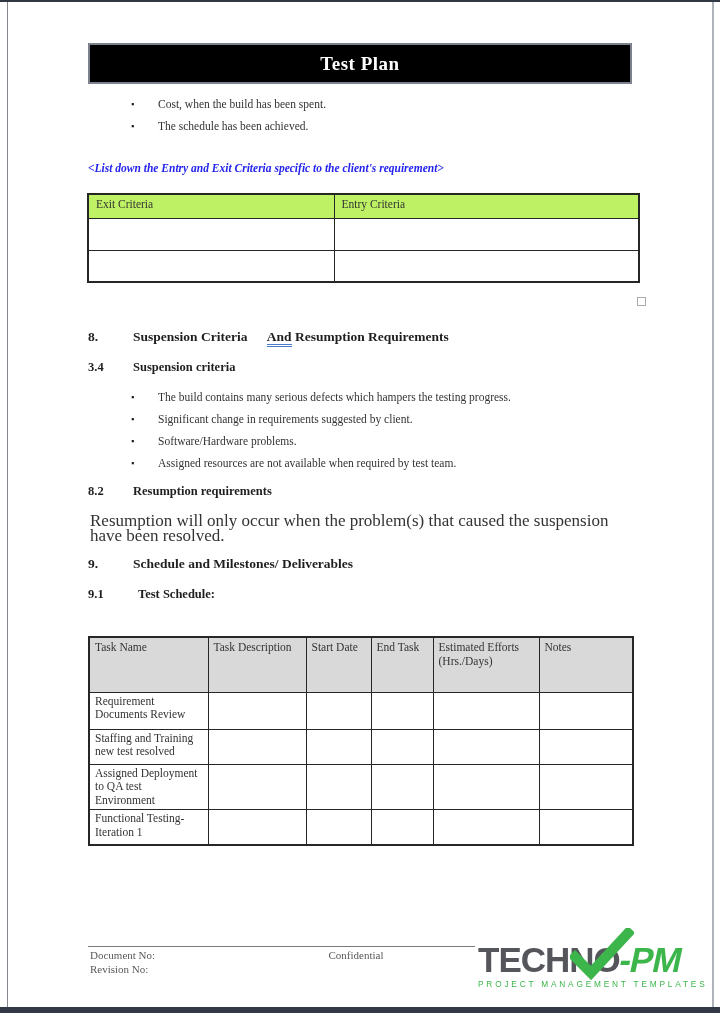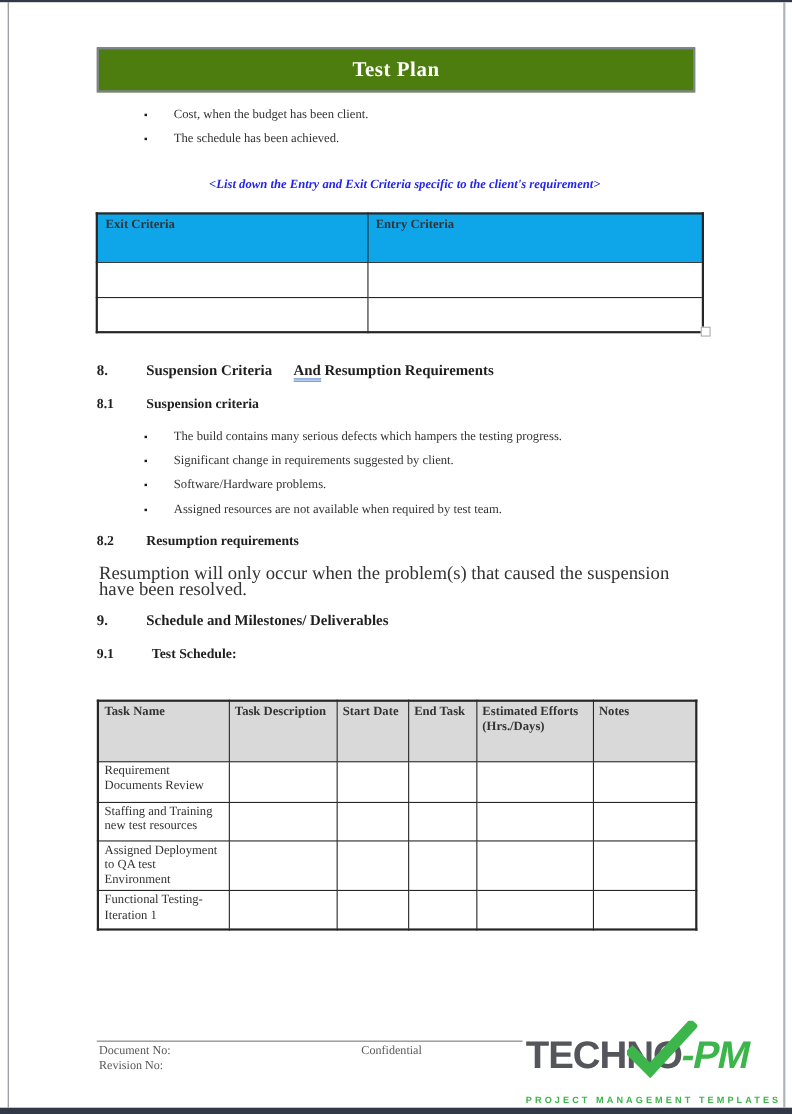--- a/index.html
+++ b/index.html
@@ -13,92 +13,92 @@
 
   
   .frame-top    { left:0; top:0; width:720px; height:2px; background:#323845; }
   .frame-bottom { left:0; top:1007px; width:720px; height:6px; background:#323845; }
   .frame-left   { left:7px; top:2px; width:1px; height:1005px; background:#84898f; }
   .frame-right  { left:712px; top:2px; width:2px; height:1005px; background:#aeb3b9; }
 
   
   .title-bar {
     left:88px; top:43px; width:544px; height:41px;
-    background:#4d7c0f; border:2px solid #7B828C;
+    background:#000000; border:2px solid #7B828C;
     color:#ffffff; font-weight:bold; font-size:19px; letter-spacing:.5px;
     display:flex; align-items:center; justify-content:center;
   }
 
   
   ul.bullets { list-style:none; }
   ul.bullets li { display:flex; font-size:11.5px; line-height:14px; margin-bottom:8px; }
   ul.bullets .bm { margin-left:43px; width:27px; font-size:9px; line-height:14px; color:#1a1a1a; flex:none; }
   .intro-bullets { left:88px; top:97px; width:544px; }
   .susp-bullets  { left:88px; top:390px; width:560px; }
 
   
   .note {
     left:88px; top:162px; width:560px;
-    color:#2323EC; font-style:italic; font-size:11.5px; font-weight:bold;text-align:center;
+    color:#2323EC; font-style:italic; font-size:11.5px; font-weight:bold;
   }
 
   
   table { border-collapse:collapse; table-layout:fixed; }
   .criteria-table { left:87px; top:193px; width:551px; border:2px solid #262626; }
   .criteria-table th, .criteria-table td { border:1px solid #262626; text-align:left; vertical-align:top; padding:3px 7px; font-size:11.5px; }
-  .criteria-table th { background:#0ea5e9; height:44px; font-weight:bold; }
+  .criteria-table th { background:#bef264; height:24px; font-weight:normal; }
   .criteria-table td { height:32px; }
 
   .handle { left:637px; top:297px; width:9px; height:9px; border:1px solid #ababab; background:#ffffff; }
 
   
   .heading { left:88px; font-weight:bold; color:#1f1f1f; white-space:nowrap; }
   .h-lvl1 { font-size:13.5px; }
   .h-lvl2 { font-size:12.5px; }
   .h-num { display:inline-block; width:45px; }
   .gramm { border-bottom:3px double #4a7cc7;margin-left:16px; }
 
   .para { left:90px; top:513px; width:548px; font-size:17px; line-height:15px; }
 
   .schedule-table { left:88px; top:636px; width:544px; border:2px solid #262626; }
   .schedule-table th, .schedule-table td { border:1px solid #262626; text-align:left; vertical-align:top; font-size:11.5px; line-height:13.5px; }
-  .schedule-table th { background:#D9D9D9; height:55px; padding:3px 5px; font-weight:bold; }
+  .schedule-table th { background:#D9D9D9; height:55px; padding:3px 5px; font-weight:normal; }
   .schedule-table td { height:35px; padding:2px 5px; }
 
   
   .footer-rule { left:88px; top:946px; width:387px; height:0; border-top:1px solid #7a7a7a; }
   .ftext { font-size:11px; color:#595959; line-height:13px; }
   .doc-no { left:90px; top:949px; }
   .rev-no { left:90px; top:963px; }
   .confidential { left:296px; top:949px; width:120px; text-align:center; }
 
   
   .logo { left:478px; top:941px; width:240px; font-family:"Liberation Sans", sans-serif; }
   .logo-main { position:relative; font-weight:bold; font-size:35px; line-height:38px; color:#54565B; letter-spacing:-1px; white-space:nowrap; }
   .logo-green { color:#3CB54A; }
   .logo-m { display:inline-block; transform:skewX(-12deg); }
   .logo-check { position:absolute; left:92px; top:-13px; width:64px; height:52px; }
-  .logo-tagline { margin-top:16px; font-size:8.3px; font-weight:bold; letter-spacing:2.8px; color:#3CB54A; white-space:nowrap; }
+  .logo-tagline { margin-top:0px; font-size:8.3px; font-weight:normal; letter-spacing:2.8px; color:#3CB54A; white-space:nowrap; }
 </style>
 </head>
 <body>
 
 <div class="abs frame-top"></div>
 <div class="abs frame-bottom"></div>
 <div class="abs frame-left"></div>
 <div class="abs frame-right"></div>
 
 <div class="abs title-bar">
   <span>Test Plan</span>
 </div>
 
 <ul class="abs bullets intro-bullets">
   <li>
     <span class="bm">▪</span>
-    <span>Cost, when the budget has been client.</span>
+    <span>Cost, when the build has been spent.</span>
   </li>
   <li>
     <span class="bm">▪</span>
     <span>The schedule has been achieved.</span>
   </li>
 </ul>
 
 <div class="abs note">&lt;List down the Entry and Exit Criteria specific to the client's requirement&gt;</div>
 
 <table class="abs criteria-table">
@@ -121,21 +121,21 @@
   </tr>
 </tbody>
   </table>
 <div class="abs handle"></div>
 
 <div class="abs heading h-lvl1" style="top:329px">
   <span class="h-num">8.</span><span>Suspension Criteria </span><span class="gramm">And</span><span> Resumption Requirements</span>
 </div>
 
 <div class="abs heading h-lvl2" style="top:360px">
-  <span class="h-num">8.1</span><span>Suspension criteria</span>
+  <span class="h-num">3.4</span><span>Suspension criteria</span>
 </div>
 
 <ul class="abs bullets susp-bullets">
   <li>
     <span class="bm">▪</span>
     <span>The build contains many serious defects which hampers the testing progress.</span>
   </li>
   <li>
     <span class="bm">▪</span>
     <span>Significant change in requirements suggested by client.</span>
@@ -184,21 +184,21 @@
   </tr>
   <tr>
     <td style="height:37px">Requirement Documents Review</td>
     <td></td>
     <td></td>
     <td></td>
     <td></td>
     <td></td>
   </tr>
   <tr>
-    <td>Staffing and Training new test resources</td>
+    <td>Staffing and Training new test resolved</td>
     <td></td>
     <td></td>
     <td></td>
     <td></td>
     <td></td>
   </tr>
   <tr>
     <td>Assigned Deployment to QA test Environment</td>
     <td></td>
     <td></td>

